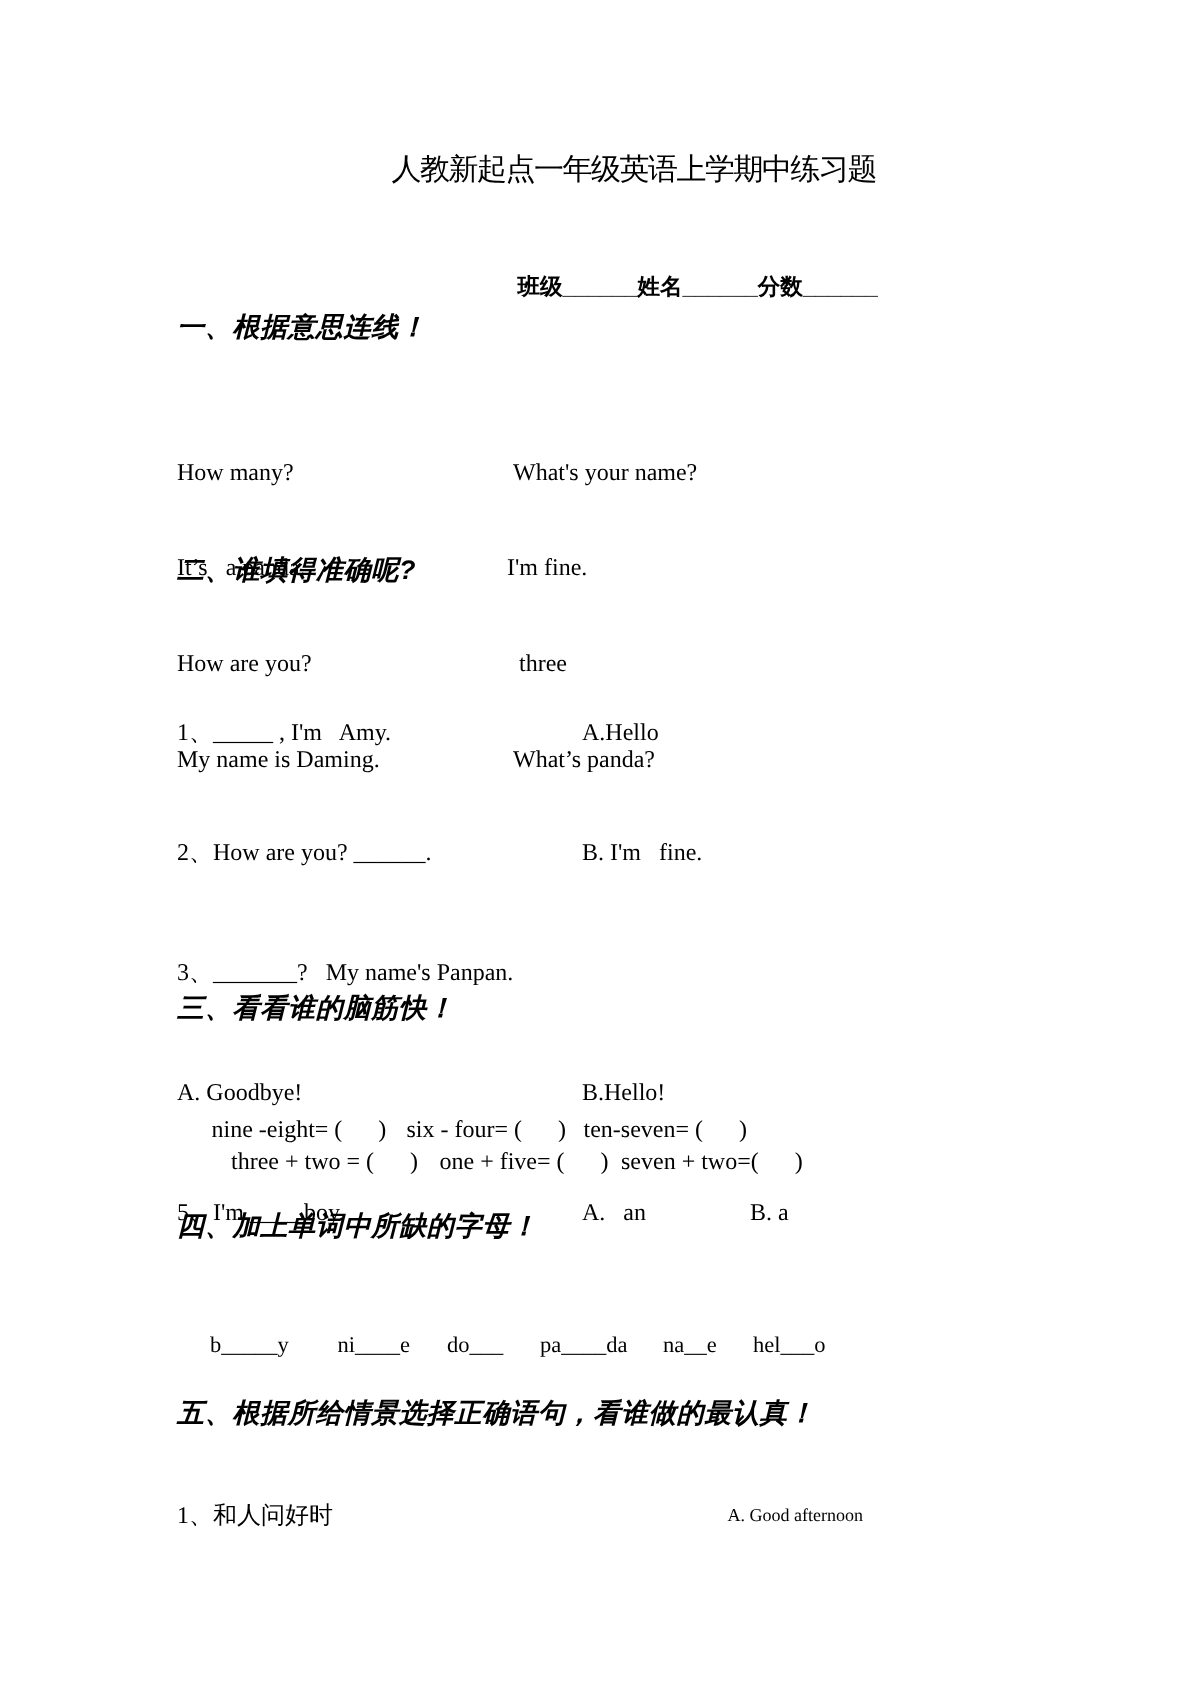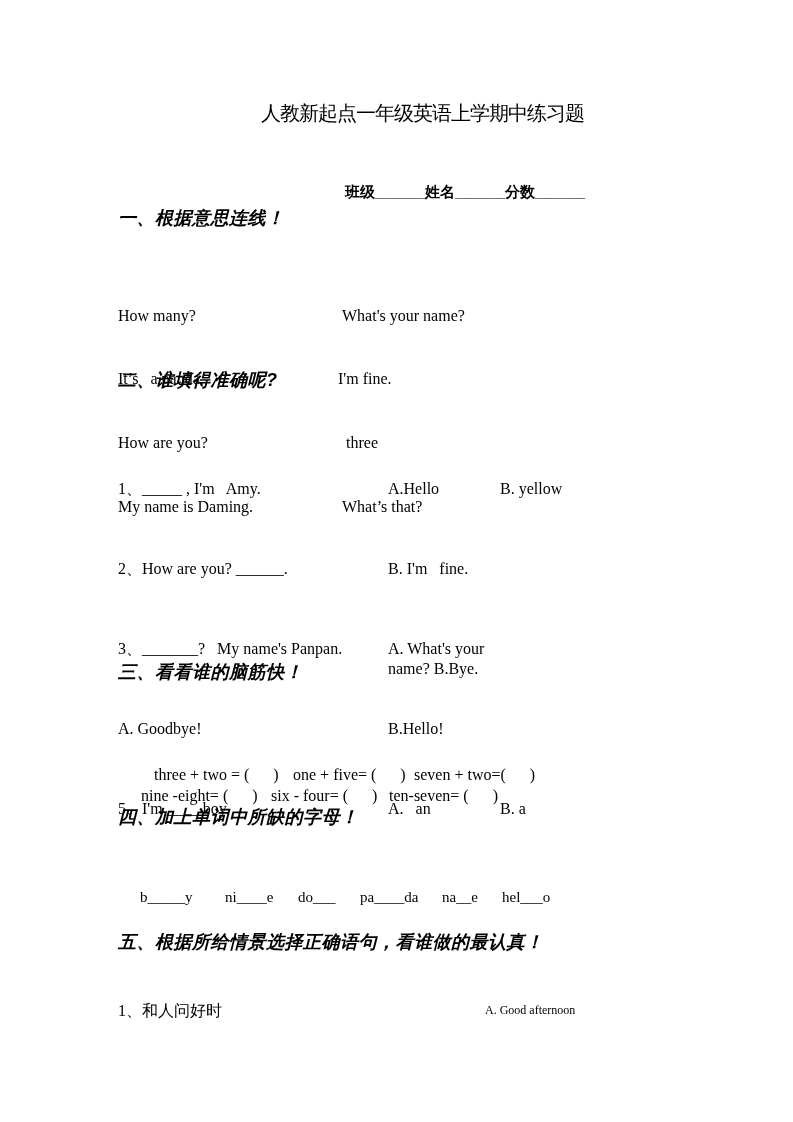--- a/index.html
+++ b/index.html
@@ -51,21 +51,21 @@
   .s2-row {
     display: grid;
     grid-template-columns: 270px 112px auto;
     height: 42px;
     padding-top: 2px;
     font-size: 16px;
     line-height: 20px;
     white-space: pre-wrap;
   }
   .math-line { font-size: 16px; line-height: 21px; }
-  .math1 { left: 125px; top: 764px; }
+  .math1 { left: 125px; top: 722px; }
   .math2 { left: 138px; top: 743px; }
   .math1 .c1 { display: inline-block; width: 130px; }
   .math1 .c2 { display: inline-block; width: 118px; }
   .math2 .c1 { display: inline-block; width: 139px; }
   .math2 .c2 { display: inline-block; width: 121px; }
   .words { left: 125px; top: 866px; font-size: 15px; line-height: 21px; }
   .words span { display: inline-block; }
   .w0 { width: 85px; } .w1 { width: 73px; } .w2 { width: 62px; }
   .w3 { width: 82px; } .w4 { width: 60px; }
   .s5-prompt { left: 118px; top: 1000px; font-size: 16px; line-height: 21px; }
@@ -83,37 +83,35 @@
   <div class="abs body-text match-left">
     <div>How many?</div>
     <div>It’s   a panda.</div>
     <div>How are you?</div>
     <div>My name is Daming.</div>
   </div>
   <div class="abs body-text match-right">
     <div> What's your name?</div>
     <div>I'm fine.</div>
     <div>  three</div>
-    <div> What’s that?</div>
+    <div> What’s panda?</div>
   </div>
 
   <div class="abs heading h2">二、谁填得准确呢?</div>
   <div class="abs s2-rows">
     <div class="s2-row">
       <div>1、_____ , I'm   Amy.</div>
       <div>A.Hello</div>
-      <div>B. yellow</div>
     </div>
     <div class="s2-row">
       <div>2、How are you? ______.</div>
       <div>B. I'm   fine.</div>
     </div>
     <div class="s2-row">
       <div>3、_______?   My name's Panpan.</div>
-      <div>A. What's your name? B.Bye.</div>
       <div></div>
     </div>
     <div class="s2-row">
       <div>A. Goodbye!</div>
       <div>B.Hello!</div>
     </div>
     <div class="s2-row">
       <div>5、I'm ____ boy.</div>
       <div>A.   an</div>
       <div>B. a</div>

